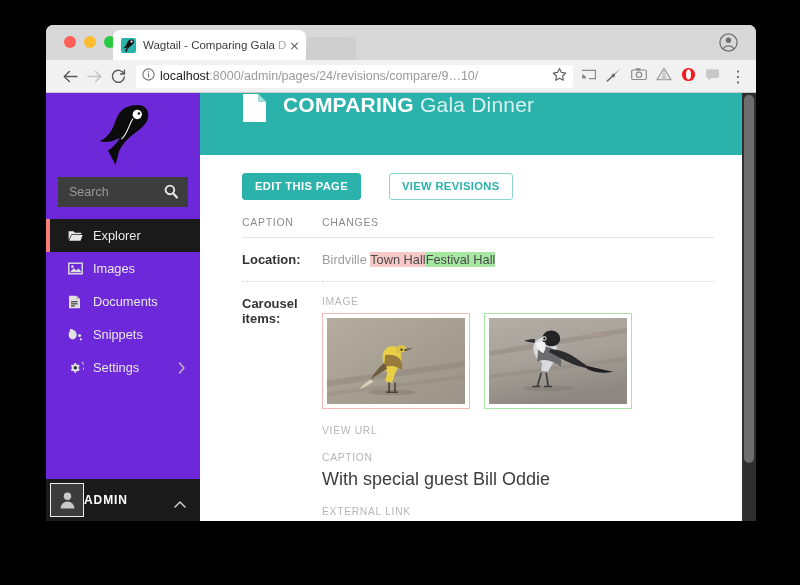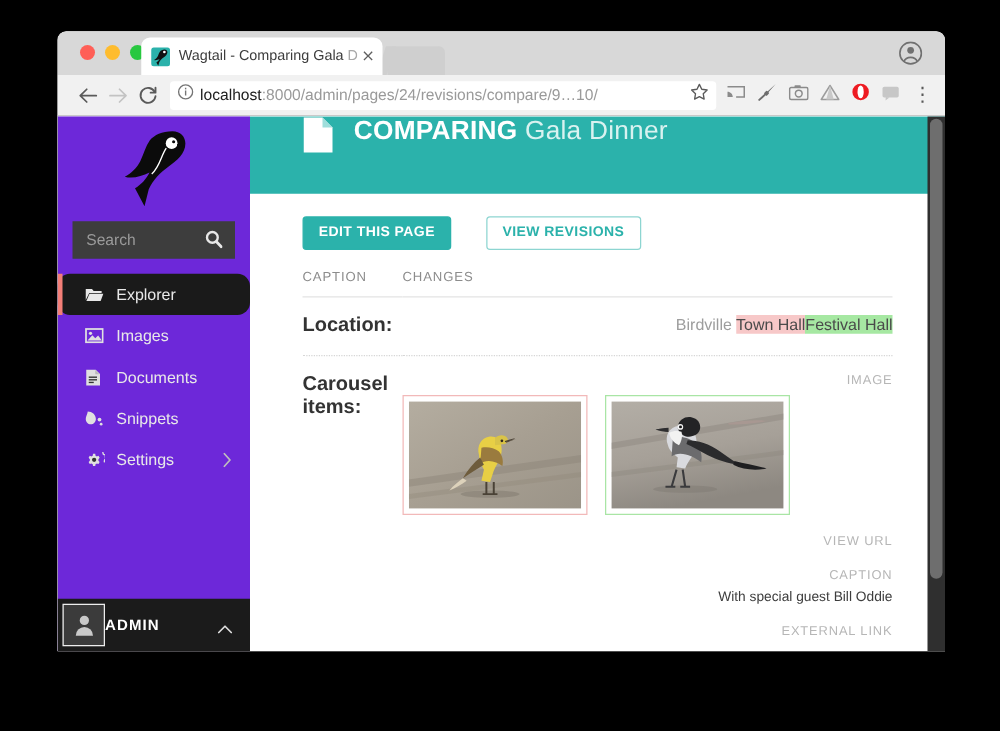--- a/index.html
+++ b/index.html
@@ -90,21 +90,21 @@
   .search-box input{
     background:transparent;border:0;outline:0;color:#bdbdbd;font-size:12.5px;
     font-family:"Liberation Sans",sans-serif;width:100%;padding:0;
   }
   .search-box input::placeholder{color:#9a9a9a;}
   .search-ic{position:absolute;right:10px;top:7px;}
 
   .nav{margin-top:12px;}
   .nav-item{
     height:33px;display:flex;align-items:center;padding-left:22px;
-    box-sizing:border-box;position:relative;color:#e8e8e8;font-size:12.8px;border-radius:10px;
+    box-sizing:border-box;position:relative;color:#e8e8e8;font-size:12.8px;
   }
   .nav-item .ic{width:17px;display:flex;align-items:center;justify-content:flex-start;flex:0 0 auto;}
   .nav-item .lbl{margin-left:8px;white-space:nowrap;}
   .nav-item.active{background:#1a1a1a;}
   .nav-item.active:before{
     content:"";position:absolute;left:0;top:0;bottom:0;width:4px;background:#f37e77;
   }
   .nav-item .chev{position:absolute;right:14px;top:11px;}
 
   .footer-user{
@@ -149,40 +149,40 @@
     text-align:left;font-size:10.5px;color:#8c8c8c;font-weight:400;
     letter-spacing:.7px;padding:0 0 9px 0;
     border-bottom:1px solid #e4e4e4;
   }
   table.cmp th.c1{width:80px;}
   table.cmp td{
     padding:14px 0 14px 0;vertical-align:top;
     border-bottom:1px dotted #d6d6d6;
   }
   td.fieldname{
-    font-size:16px;color:#333;font-weight:700;width:80px;padding-right:14px;
-  }
-  td.changes{font-size:12.8px;color:#4a4a4a;text-align:right;}
+    font-size:13px;color:#333;font-weight:700;width:80px;padding-right:14px;
+  }
+  td.changes{font-size:12.8px;color:#4a4a4a;}
   .unchanged{color:#9d9d9d;}
   .del{background:#f7c8c8;color:#4a4a4a;}
   .add{background:#a6e8a2;color:#4a4a4a;}
 
   .sublabel{
     font-size:10.3px;color:#b6b6b6;letter-spacing:.7px;margin:0 0 6px 0;
   }
   .sublabel.sp{margin-top:16px;}
   .img-row{display:flex;gap:14px;margin-bottom:2px;}
   .img-frame{
     width:148px;height:96px;padding:4px;box-sizing:border-box;
     background:#fff;border:1px solid #ccc;
   }
   .img-frame.removed{border-color:#f2b9b9;}
   .img-frame.added{border-color:#a9e5a5;}
   .img-frame .ph{width:100%;height:100%;overflow:hidden;position:relative;}
-  .caption-val{font-size:11px;color:#3d3d3d;margin-top:2px;}
+  .caption-val{font-size:18px;color:#3d3d3d;margin-top:2px;}
   .scroll-thumb{
     position:absolute;right:2px;top:2px;width:10px;height:368px;border-radius:5px;
     background:#6e6e6e;
   }
   .scroll-dark{
     position:absolute;right:0;top:0;bottom:0;width:14px;background:#2f2f2f;
   }
 </style>
 </head>
 <body>

